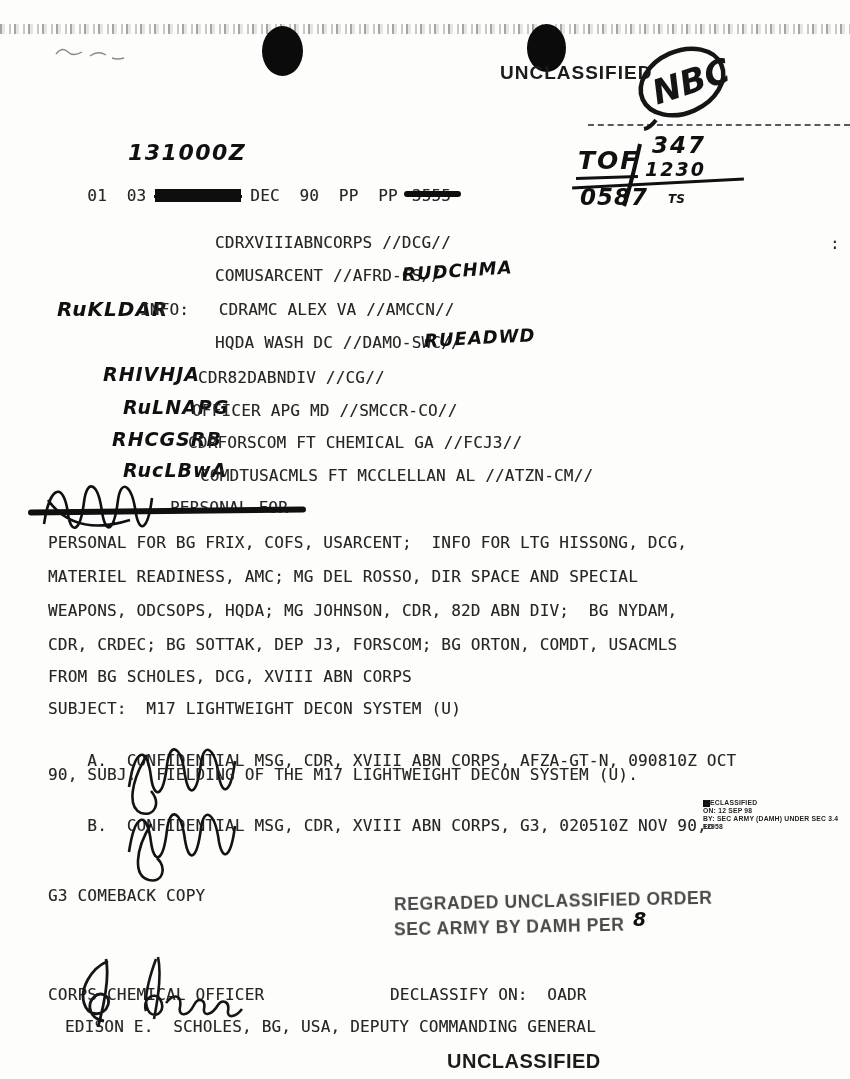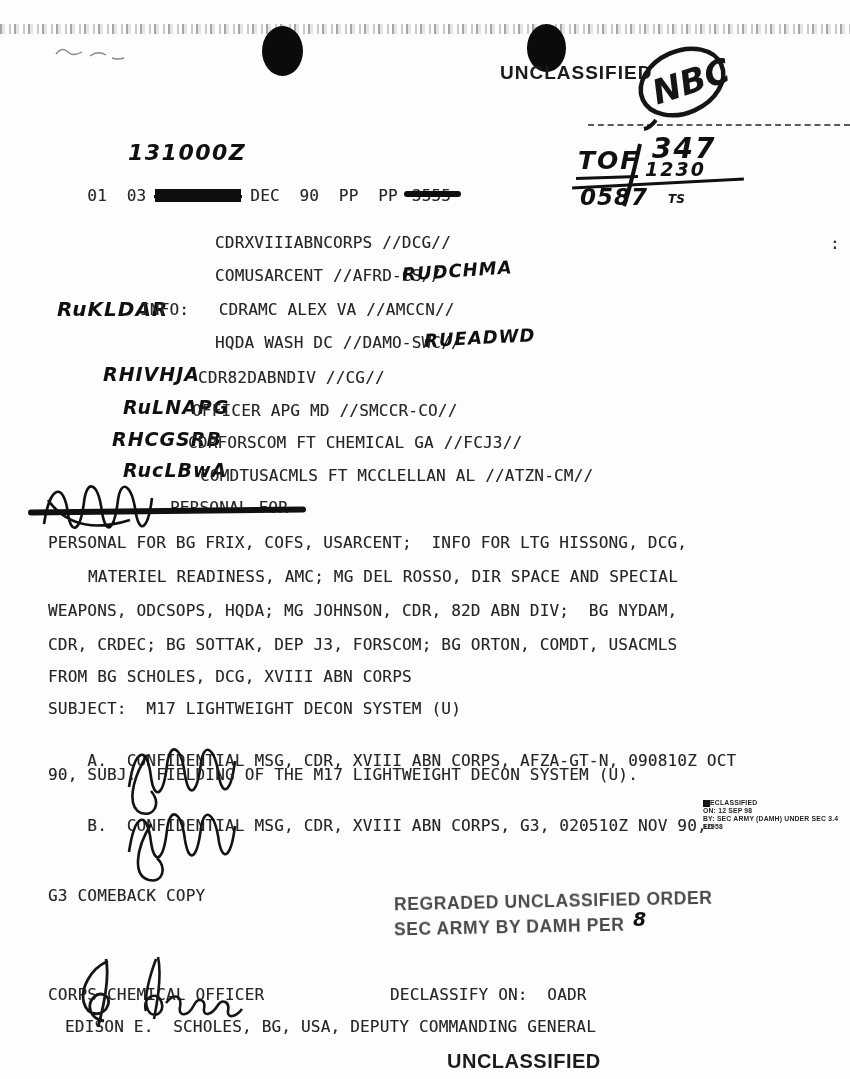--- a/index.html
+++ b/index.html
@@ -42,21 +42,21 @@
   <div class="classification" style="left:500px;top:62px;font-size:19px;font-weight:600;letter-spacing:1px;">UNCLASSIFIED</div>
 
   <svg class="mark-svg" style="left:626px;top:36px;" width="110" height="96" viewBox="0 0 110 96">
     <ellipse cx="56" cy="46" rx="43" ry="31" transform="rotate(-24 56 46)" fill="none" stroke="#151515" stroke-width="4.5"></ellipse>
     <text x="26" y="62" transform="rotate(-18 50 50)" font-family="DejaVu Sans, sans-serif" font-style="italic" font-weight="700" font-size="34" fill="#151515">NBC</text>
     <path d="M30 84 q-6 8 -12 9" stroke="#151515" stroke-width="4" fill="none"></path>
   </svg>
 
   <div>
     <span class="hand" style="left:578px;top:146px;font-size:25px;letter-spacing:2px;">TOF</span>
-    <span class="hand" style="left:652px;top:132px;font-size:28px;letter-spacing:2px;">347</span>
+    <span class="hand" style="left:652px;top:132px;font-size:23px;letter-spacing:2px;">347</span>
     <span class="hand" style="left:645px;top:158px;font-size:19px;letter-spacing:2px;">1230</span>
     <span class="hand" style="left:580px;top:184px;font-size:23px;letter-spacing:1px;">0587</span>
     <span class="hand" style="left:668px;top:192px;font-size:12px;">TS</span>
     <div class="strikebar" style="left:576px;top:176px;width:62px;height:3px;transform:rotate(-2deg);"></div>
     <div class="strikebar" style="left:572px;top:182px;width:172px;height:3px;transform:rotate(-3deg);"></div>
     <svg class="mark-svg" style="left:618px;top:140px;" width="30" height="70" viewBox="0 0 30 70">
       <path d="M22 4 C18 22 12 48 6 66" stroke="#101010" stroke-width="4" fill="none"></path>
     </svg>
   </div>
 
@@ -94,21 +94,21 @@
   <div>
     <span class="typed" style="left:170px;top:498px;">PERSONAL FOR</span>
     <div class="strikebar" style="left:28px;top:508px;width:278px;height:6px;transform:rotate(-.6deg);border-radius:3px;"></div>
     <svg class="mark-svg" style="left:38px;top:480px;" width="140" height="56" viewBox="0 0 140 56">
       <path d="M6 44 C12 4 26 2 30 34 C33 54 42 54 46 22 C49 -2 60 2 64 32 C68 56 76 52 80 20 C83 -2 94 4 98 34 C102 54 110 50 114 18 M10 20 C30 48 60 50 92 40" stroke="#101010" stroke-width="2.6" fill="none"></path>
     </svg>
   </div>
 
   <div>
     <span class="typed" style="left:48px;top:533px;">PERSONAL FOR BG FRIX, COFS, USARCENT;  INFO FOR LTG HISSONG, DCG,</span>
-    <span class="typed" style="left:48px;top:567px;margin-left:40px;">MATERIEL READINESS, AMC; MG DEL ROSSO, DIR SPACE AND SPECIAL</span>
+    <span class="typed" style="left:48px;top:567px;">MATERIEL READINESS, AMC; MG DEL ROSSO, DIR SPACE AND SPECIAL</span>
     <span class="typed" style="left:48px;top:601px;">WEAPONS, ODCSOPS, HQDA; MG JOHNSON, CDR, 82D ABN DIV;  BG NYDAM,</span>
     <span class="typed" style="left:48px;top:635px;">CDR, CRDEC; BG SOTTAK, DEP J3, FORSCOM; BG ORTON, COMDT, USACMLS</span>
     <span class="typed" style="left:48px;top:667px;text-align:center;">FROM BG SCHOLES, DCG, XVIII ABN CORPS</span>
     <span class="typed" style="left:48px;top:699px;">SUBJECT:  M17 LIGHTWEIGHT DECON SYSTEM (U)</span>
   </div>
 
   <div class="typed" style="left:48px;top:732px;">
     <span>A.  </span><span class="scribbled"><span>CONFIDENTIAL</span><svg width="138" height="78" viewBox="0 0 138 78">
           <path d="M8 46 C14 6 26 4 30 36 C33 58 42 58 46 24 C49 0 60 4 64 34 C68 58 76 54 80 22 C83 0 94 6 98 36 C102 56 110 52 114 20" stroke="#131313" stroke-width="2.6" fill="none"></path>
           <path d="M26 14 C10 40 6 66 20 72 C34 76 40 62 30 50" stroke="#131313" stroke-width="2.6" fill="none"></path>

